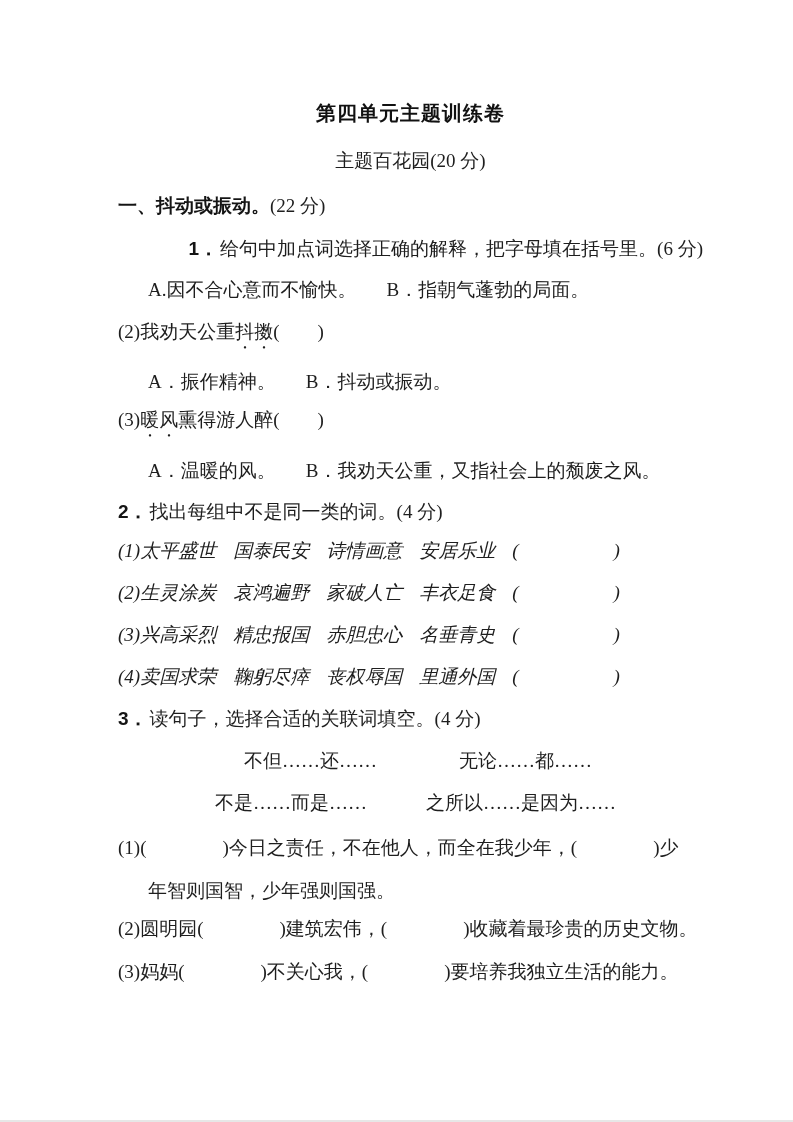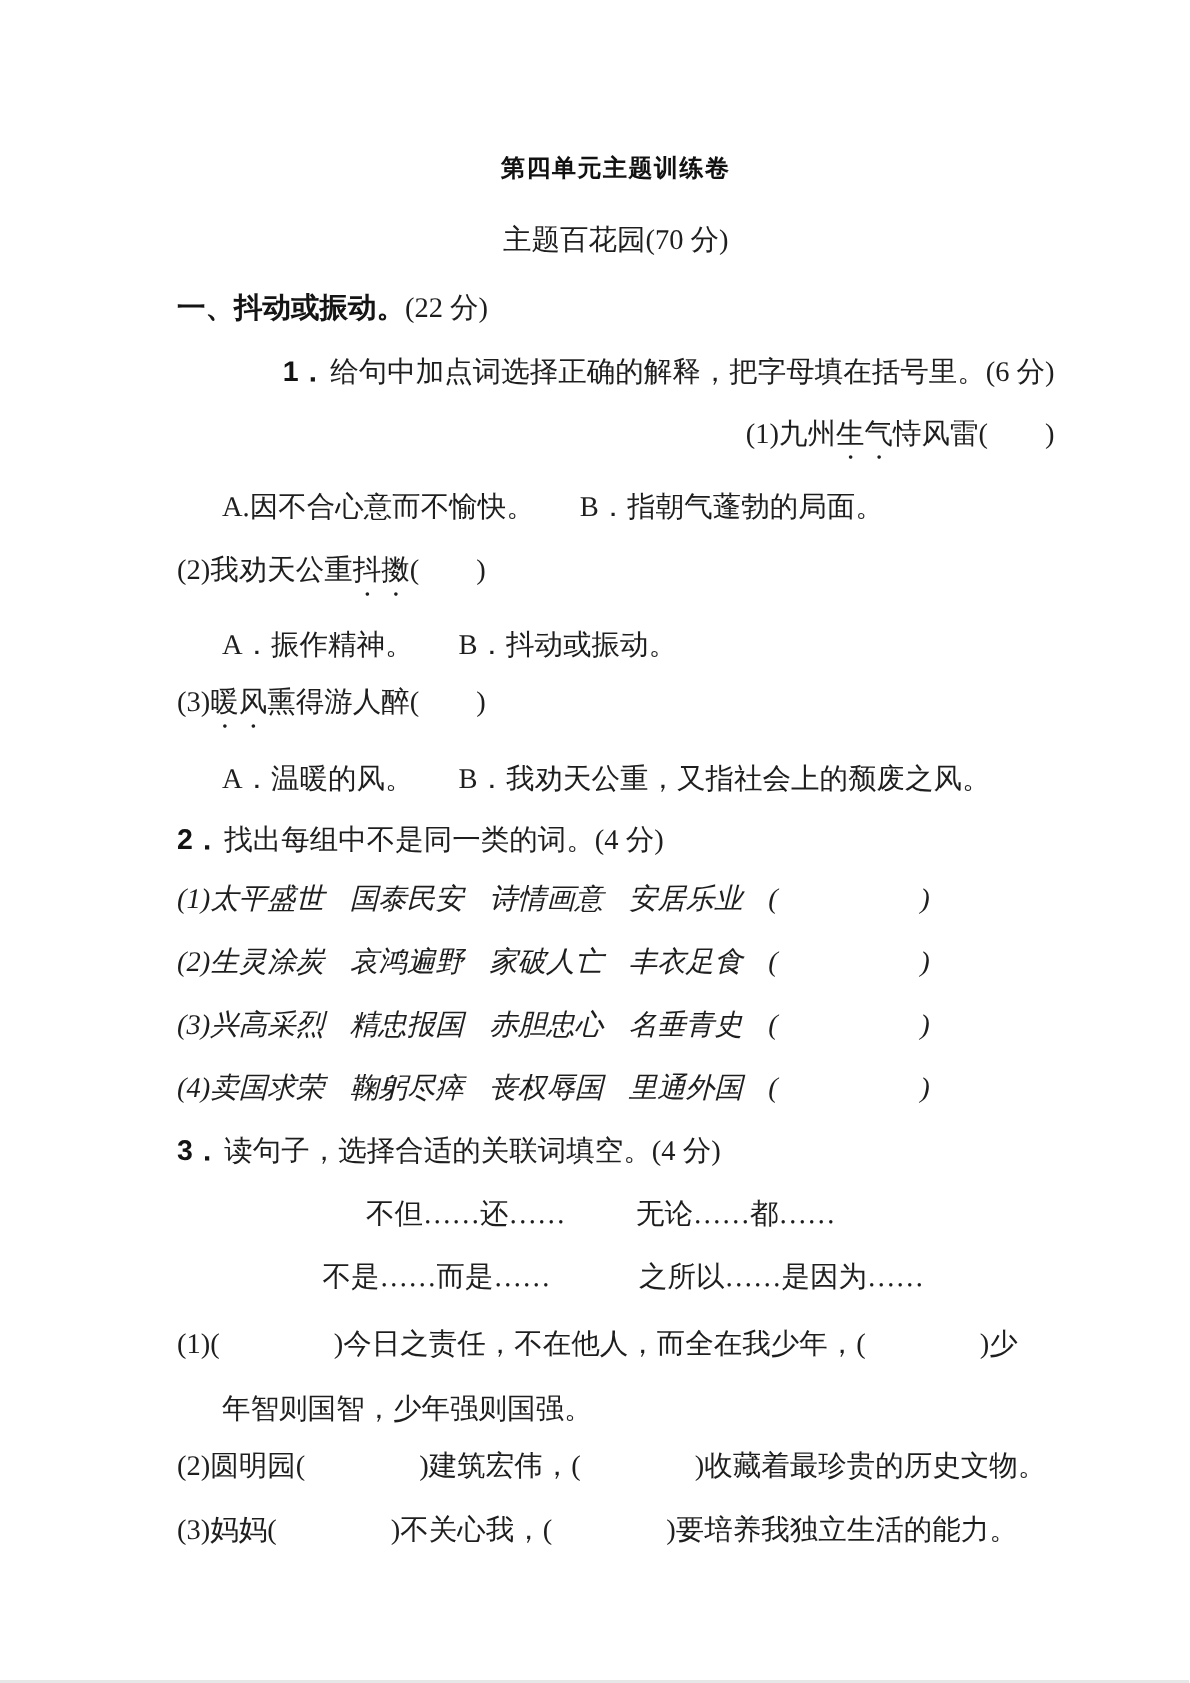--- a/index.html
+++ b/index.html
@@ -20,75 +20,72 @@
     content: "";
     position: absolute;
     left: 0; right: 0; bottom: 0;
     border-top: 2px solid #e7e7e7;
   }
   .line { margin-bottom: 16px; white-space: nowrap; }
   .title {
     text-align: center;
     font-family: "Liberation Sans", "DejaVu Sans", sans-serif;
     font-weight: bold;
-    font-size: 16px;
+    font-size: 20px;
     letter-spacing: 1px;
     color: #111111;
     margin-bottom: 22px;
   }
   .subtitle { text-align: center; margin-bottom: 19px; }
   .bold-sans {
     font-family: "Liberation Sans", "DejaVu Sans", sans-serif;
     font-weight: bold;
     color: #141414;
   }
   .qnum {
     font-family: "Liberation Sans", "DejaVu Sans", sans-serif;
     font-weight: bold;
     color: #141414;
     margin-right: 2px;
   }
   .opts { display: flex; gap: 30px; padding-left: 30px; }
   .q2row { display: flex; gap: 17px; font-style: italic; }
   .cell { white-space: nowrap; }
   .conn { display: flex; }
-  .conn1 { padding-left: 126px; gap: 47px; }
+  .conn1 { padding-left: 126px; gap: 82px; }
   .conn2 { padding-left: 97px; gap: 59px; }
   .indent { padding-left: 30px; }
   .emph {
     -webkit-text-emphasis: filled dot;
     -webkit-text-emphasis-position: under;
     text-emphasis: filled dot;
     text-emphasis-position: under right;
   }
   .mb12 { margin-bottom: 12px; align-items: flex-end; }
   .mb13 { margin-bottom: 13px; }
   .mb15 { margin-bottom: 15px; text-align: right; }
   .mb17 { margin-bottom: 17px; }
   .mb19 { margin-bottom: 19px; }
 </style>
 </head>
 <body>
 
 <div class="page">
 
   <div class="title">第四单元主题训练卷</div>
-  <div class="subtitle">主题百花园(70 分)</div>
+  <div class="subtitle">主题百花园(20 分)</div>
 
   <div class="line mb17">
     <span class="bold-sans">一、抖动或振动。</span><span>(22 分)</span>
   </div>
 
   <div class="line mb15">
     <span class="qnum">1．</span><span>给句中加点词选择正确的解释，把字母填在括号里。(6 分)</span>
   </div>
 
-  <div class="line mb15">
-    <span>(1)九州</span><span class="emph">生气</span><span>恃风雷(　　)</span>
-  </div>
   <div class="line opts">
     <span>A.因不合心意而不愉快。</span>
       <span>B．指朝气蓬勃的局面。</span>
   </div>
 
   <div class="line">
     <span>(2)我劝天公重</span><span class="emph">抖擞</span><span>(　　)</span>
   </div>
   <div class="line opts mb12">
     <span>A．振作精神。</span>

